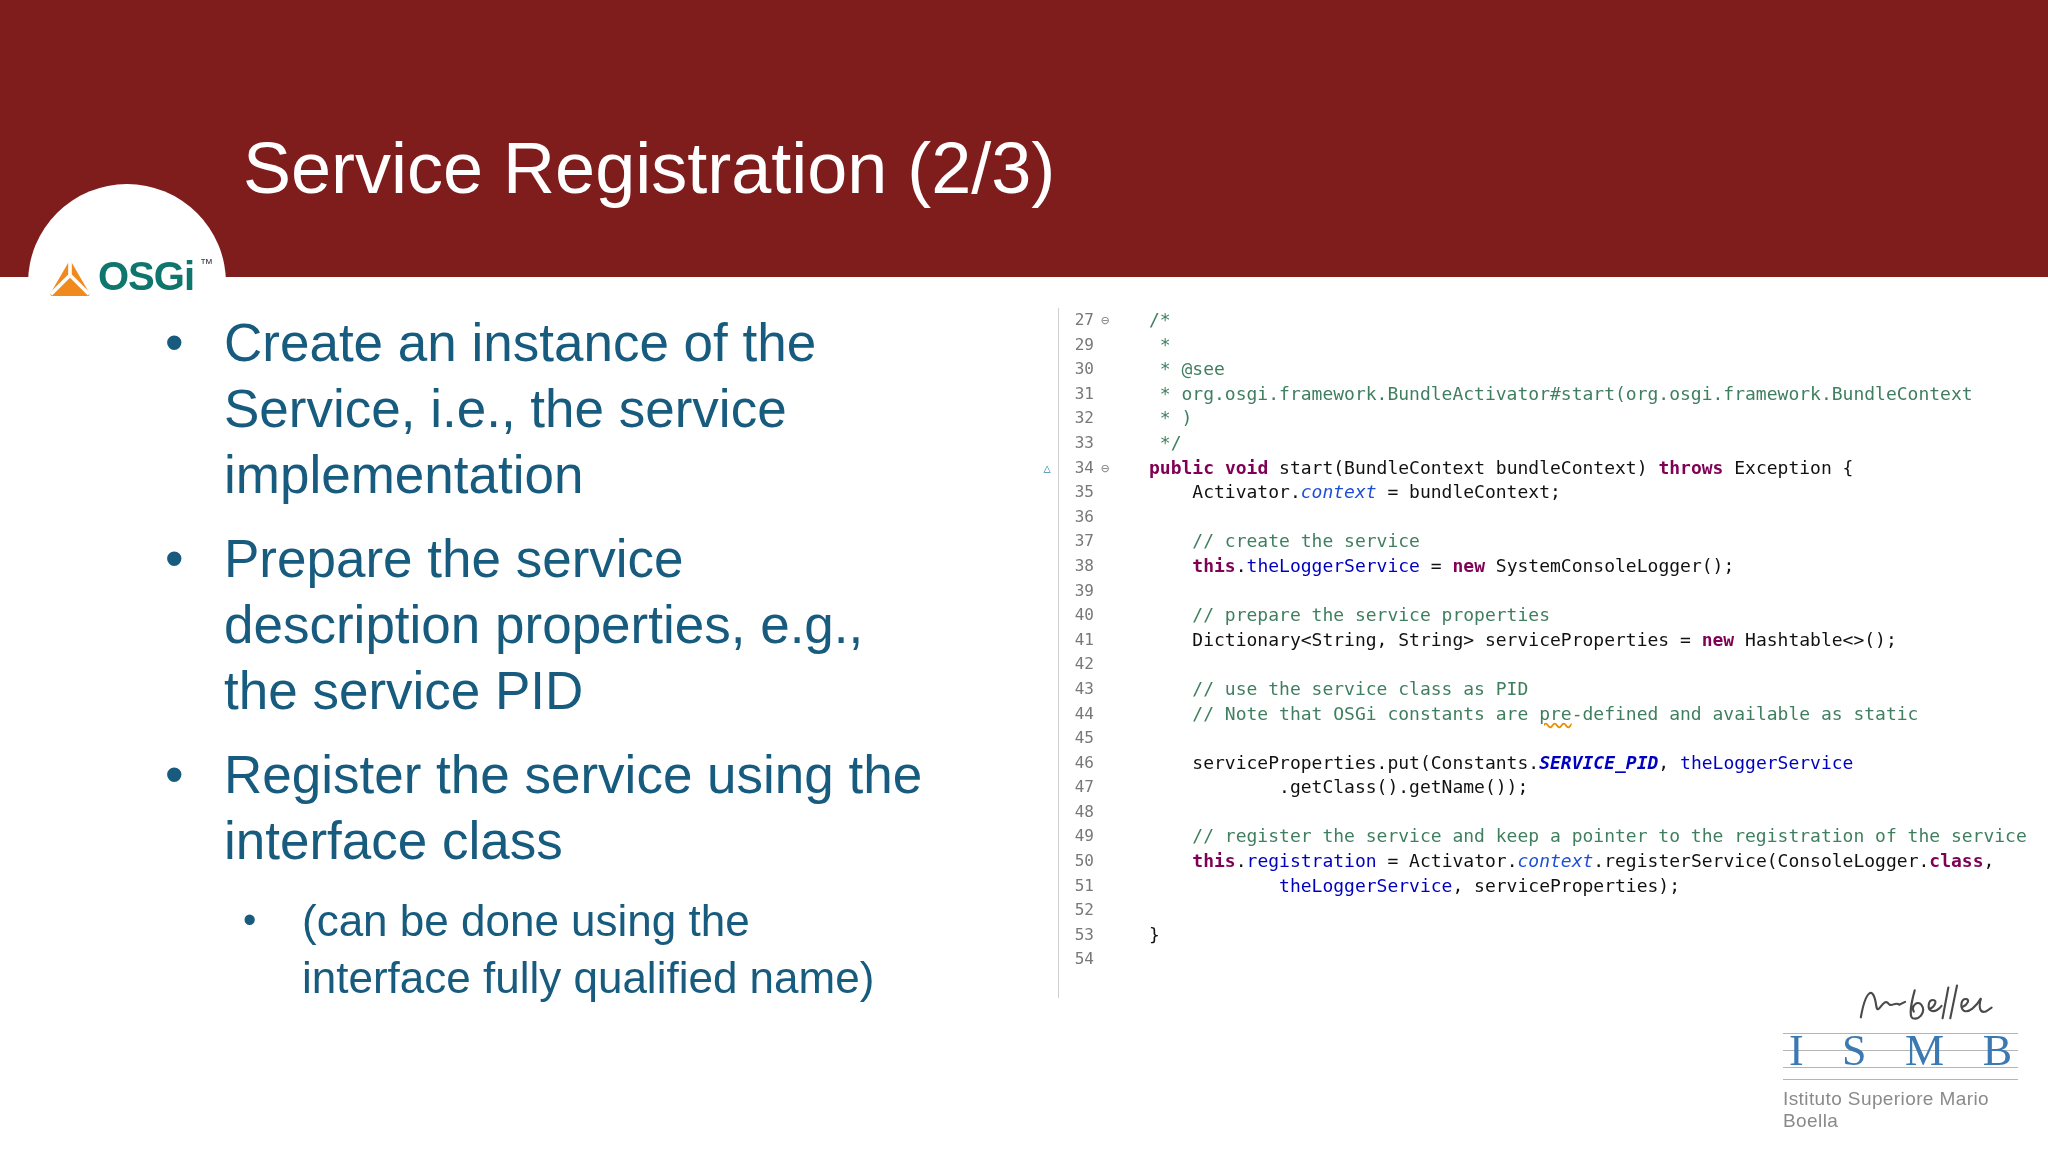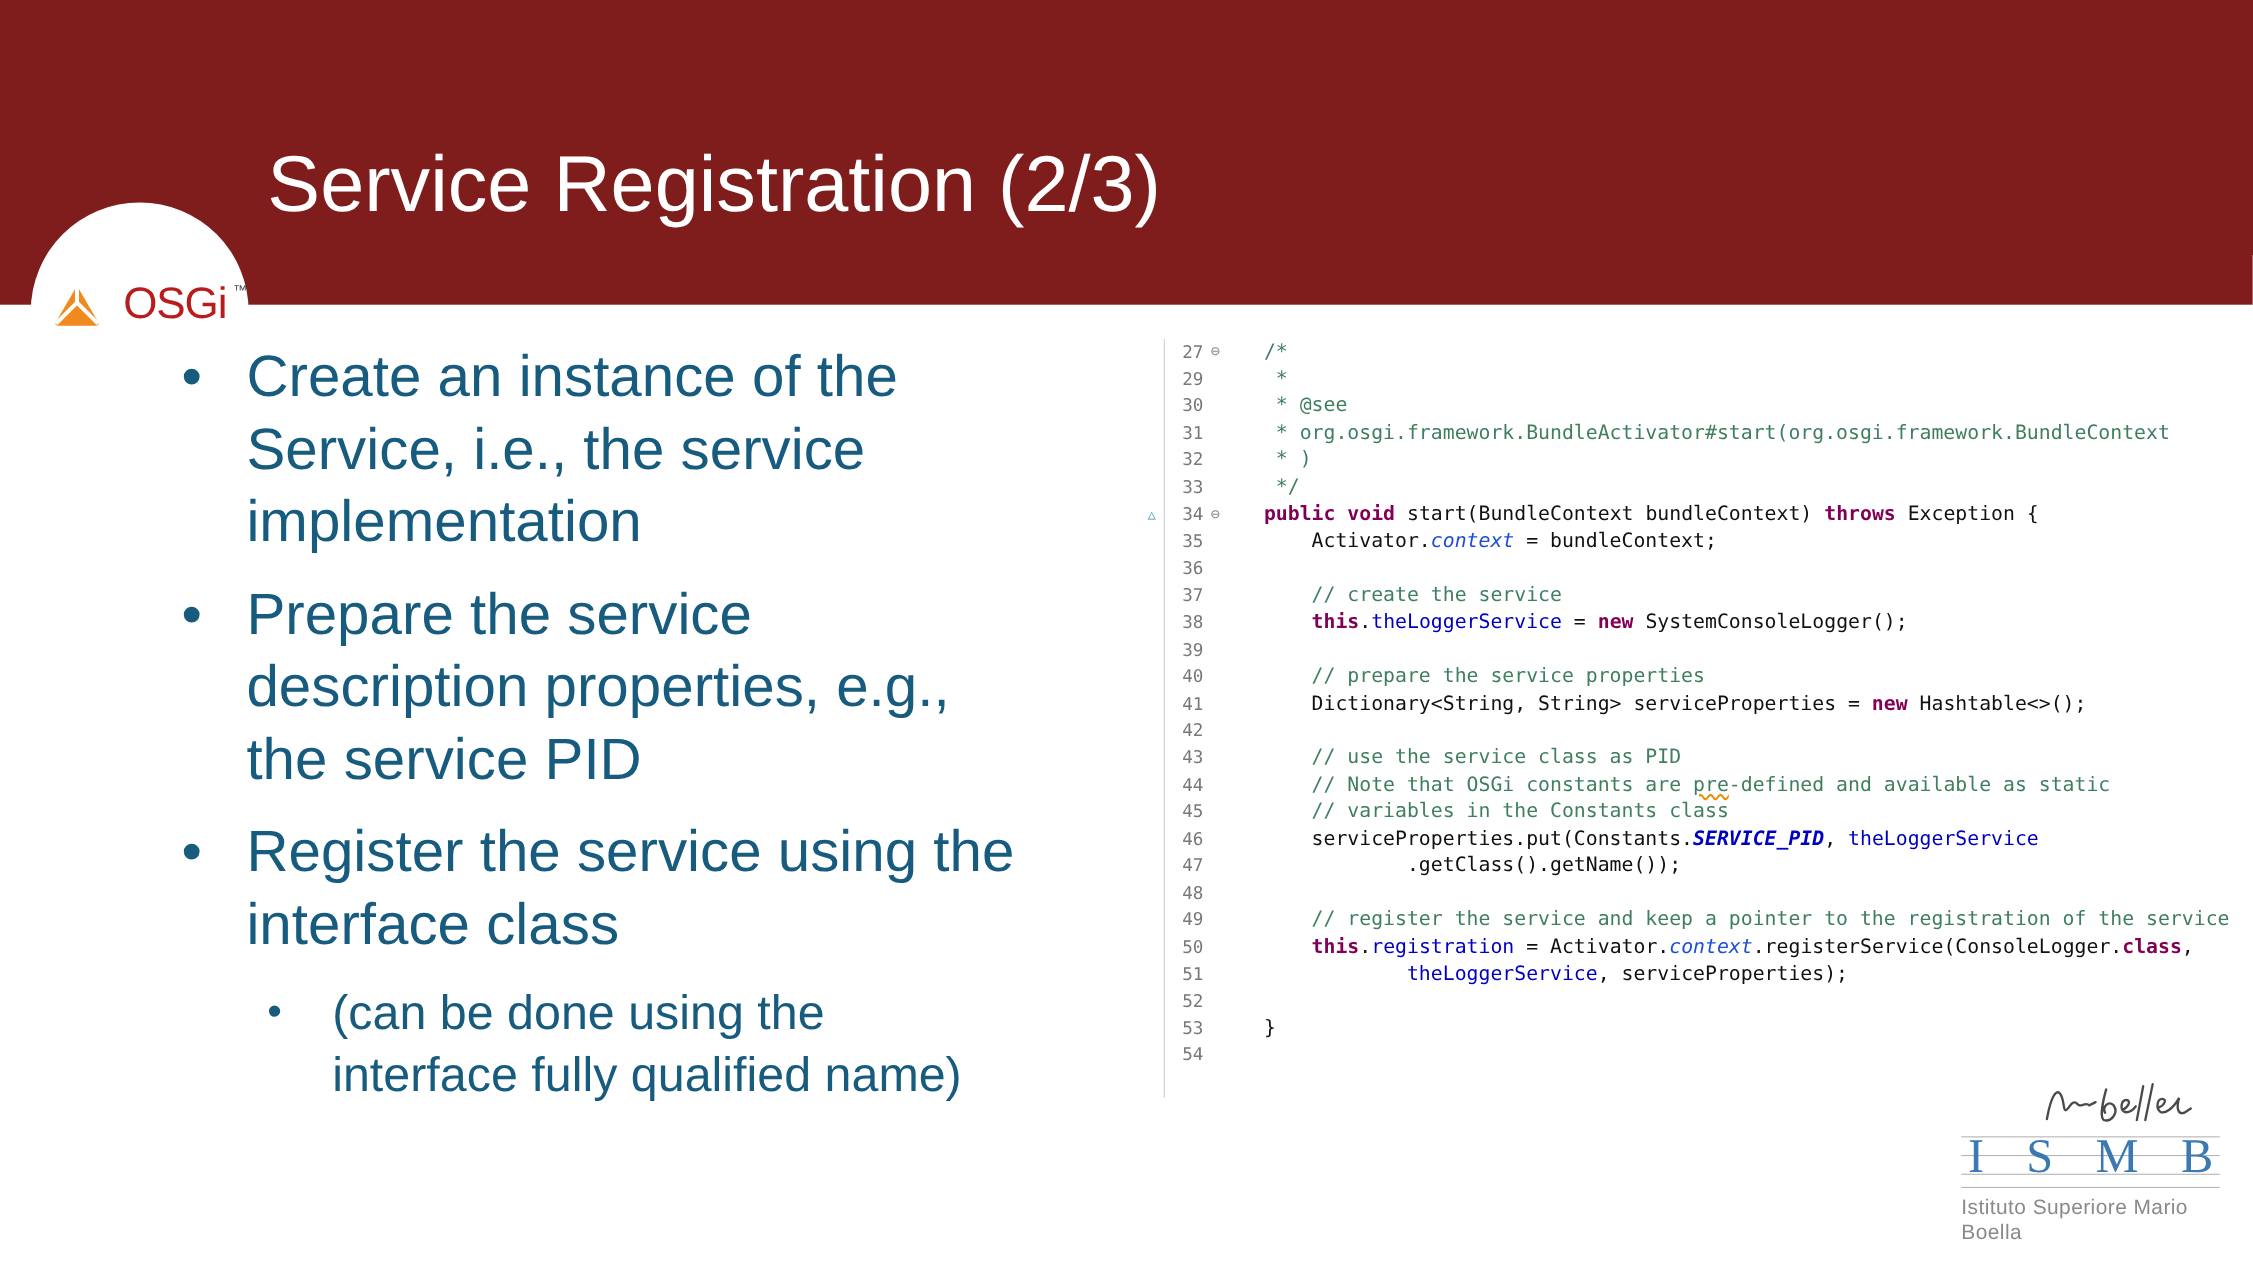--- a/index.html
+++ b/index.html
@@ -9,21 +9,21 @@
   
   .header-band{position:absolute;left:0;top:0;width:2048px;height:277px;background:#7f1d1d;}
   .title{position:absolute;left:243px;top:128px;font-size:72px;line-height:80px;color:#ffffff;
          font-weight:normal;white-space:nowrap;}
 
   
   .logo-circle{position:absolute;left:28px;top:184px;width:198px;height:198px;border-radius:50%;
                background:#ffffff;}
   .osgi-row{position:absolute;left:20px;top:70px;display:flex;align-items:center;gap:6px;}
   .osgi-mark{width:44px;height:40px;}
-  .osgi-word{font-size:40px;font-weight:normal;color:#b91c1c;letter-spacing:-1px;margin-left:14px;}
+  .osgi-word{font-size:40px;font-weight:bold;color:#0f766e;letter-spacing:-1px;}
   .osgi-tm{font-size:13px;color:#43474E;align-self:flex-start;margin-top:2px;}
 
   
   .bullets{position:absolute;left:165px;top:310px;width:900px;color:#175B7E;}
   .bullet{display:flex;margin-bottom:18px;font-size:53px;line-height:66px;}
   .bullet .glyph{width:33px;flex:0 0 33px;}
   .bullet .btext div{white-space:nowrap;margin-left:26px;}
   .bullet.level2{margin-left:78px;font-size:44px;line-height:57px;}
   .bullet.level2 .glyph{width:33px;flex:0 0 33px;font-size:38px;}
 
@@ -122,21 +122,21 @@
         <div class="cline"><span class="gmark"></span><span class="gnum">35</span><span class="gfold"></span><span class="ctext"><span class="tk-p">    Activator.</span><span class="tk-sf">context</span><span class="tk-p"> = bundleContext;</span></span></div>
         <div class="cline"><span class="gmark"></span><span class="gnum">36</span><span class="gfold"></span><span class="ctext"></span></div>
         <div class="cline"><span class="gmark"></span><span class="gnum">37</span><span class="gfold"></span><span class="ctext"><span class="tk-c">    // create the service</span></span></div>
         <div class="cline"><span class="gmark"></span><span class="gnum">38</span><span class="gfold"></span><span class="ctext"><span class="tk-p">    </span><span class="tk-k">this</span><span class="tk-p">.</span><span class="tk-f">theLoggerService</span><span class="tk-p"> = </span><span class="tk-k">new</span><span class="tk-p"> SystemConsoleLogger();</span></span></div>
         <div class="cline"><span class="gmark"></span><span class="gnum">39</span><span class="gfold"></span><span class="ctext"></span></div>
         <div class="cline"><span class="gmark"></span><span class="gnum">40</span><span class="gfold"></span><span class="ctext"><span class="tk-c">    // prepare the service properties</span></span></div>
         <div class="cline"><span class="gmark"></span><span class="gnum">41</span><span class="gfold"></span><span class="ctext"><span class="tk-p">    Dictionary&lt;String, String&gt; serviceProperties = </span><span class="tk-k">new</span><span class="tk-p"> Hashtable&lt;&gt;();</span></span></div>
         <div class="cline"><span class="gmark"></span><span class="gnum">42</span><span class="gfold"></span><span class="ctext"></span></div>
         <div class="cline"><span class="gmark"></span><span class="gnum">43</span><span class="gfold"></span><span class="ctext"><span class="tk-c">    // use the service class as PID</span></span></div>
         <div class="cline"><span class="gmark"></span><span class="gnum">44</span><span class="gfold"></span><span class="ctext"><span class="tk-c">    // Note that OSGi constants are </span><span class="tk-cu">pre</span><span class="tk-c">-defined and available as static</span></span></div>
-        <div class="cline"><span class="gmark"></span><span class="gnum">45</span><span class="gfold"></span><span class="ctext"><span class="tk-c">    // variables in the Constants class</span></span></div>
+        <div class="cline"><span class="gmark"></span><span class="gnum">45</span><span class="gfold"></span></div>
         <div class="cline"><span class="gmark"></span><span class="gnum">46</span><span class="gfold"></span><span class="ctext"><span class="tk-p">    serviceProperties.put(Constants.</span><span class="tk-cf">SERVICE_PID</span><span class="tk-p">, </span><span class="tk-f">theLoggerService</span></span></div>
         <div class="cline"><span class="gmark"></span><span class="gnum">47</span><span class="gfold"></span><span class="ctext"><span class="tk-p">            .getClass().getName());</span></span></div>
         <div class="cline"><span class="gmark"></span><span class="gnum">48</span><span class="gfold"></span><span class="ctext"></span></div>
         <div class="cline"><span class="gmark"></span><span class="gnum">49</span><span class="gfold"></span><span class="ctext"><span class="tk-c">    // register the service and keep a pointer to the registration of the service</span></span></div>
         <div class="cline"><span class="gmark"></span><span class="gnum">50</span><span class="gfold"></span><span class="ctext"><span class="tk-p">    </span><span class="tk-k">this</span><span class="tk-p">.</span><span class="tk-f">registration</span><span class="tk-p"> = Activator.</span><span class="tk-sf">context</span><span class="tk-p">.registerService(ConsoleLogger.</span><span class="tk-k">class</span><span class="tk-p">,</span></span></div>
         <div class="cline"><span class="gmark"></span><span class="gnum">51</span><span class="gfold"></span><span class="ctext"><span class="tk-p">            </span><span class="tk-f">theLoggerService</span><span class="tk-p">, serviceProperties);</span></span></div>
         <div class="cline"><span class="gmark"></span><span class="gnum">52</span><span class="gfold"></span><span class="ctext"></span></div>
         <div class="cline"><span class="gmark"></span><span class="gnum">53</span><span class="gfold"></span><span class="ctext"><span class="tk-p">}</span></span></div>
         <div class="cline"><span class="gmark"></span><span class="gnum">54</span><span class="gfold"></span><span class="ctext"></span></div>
       </div>

